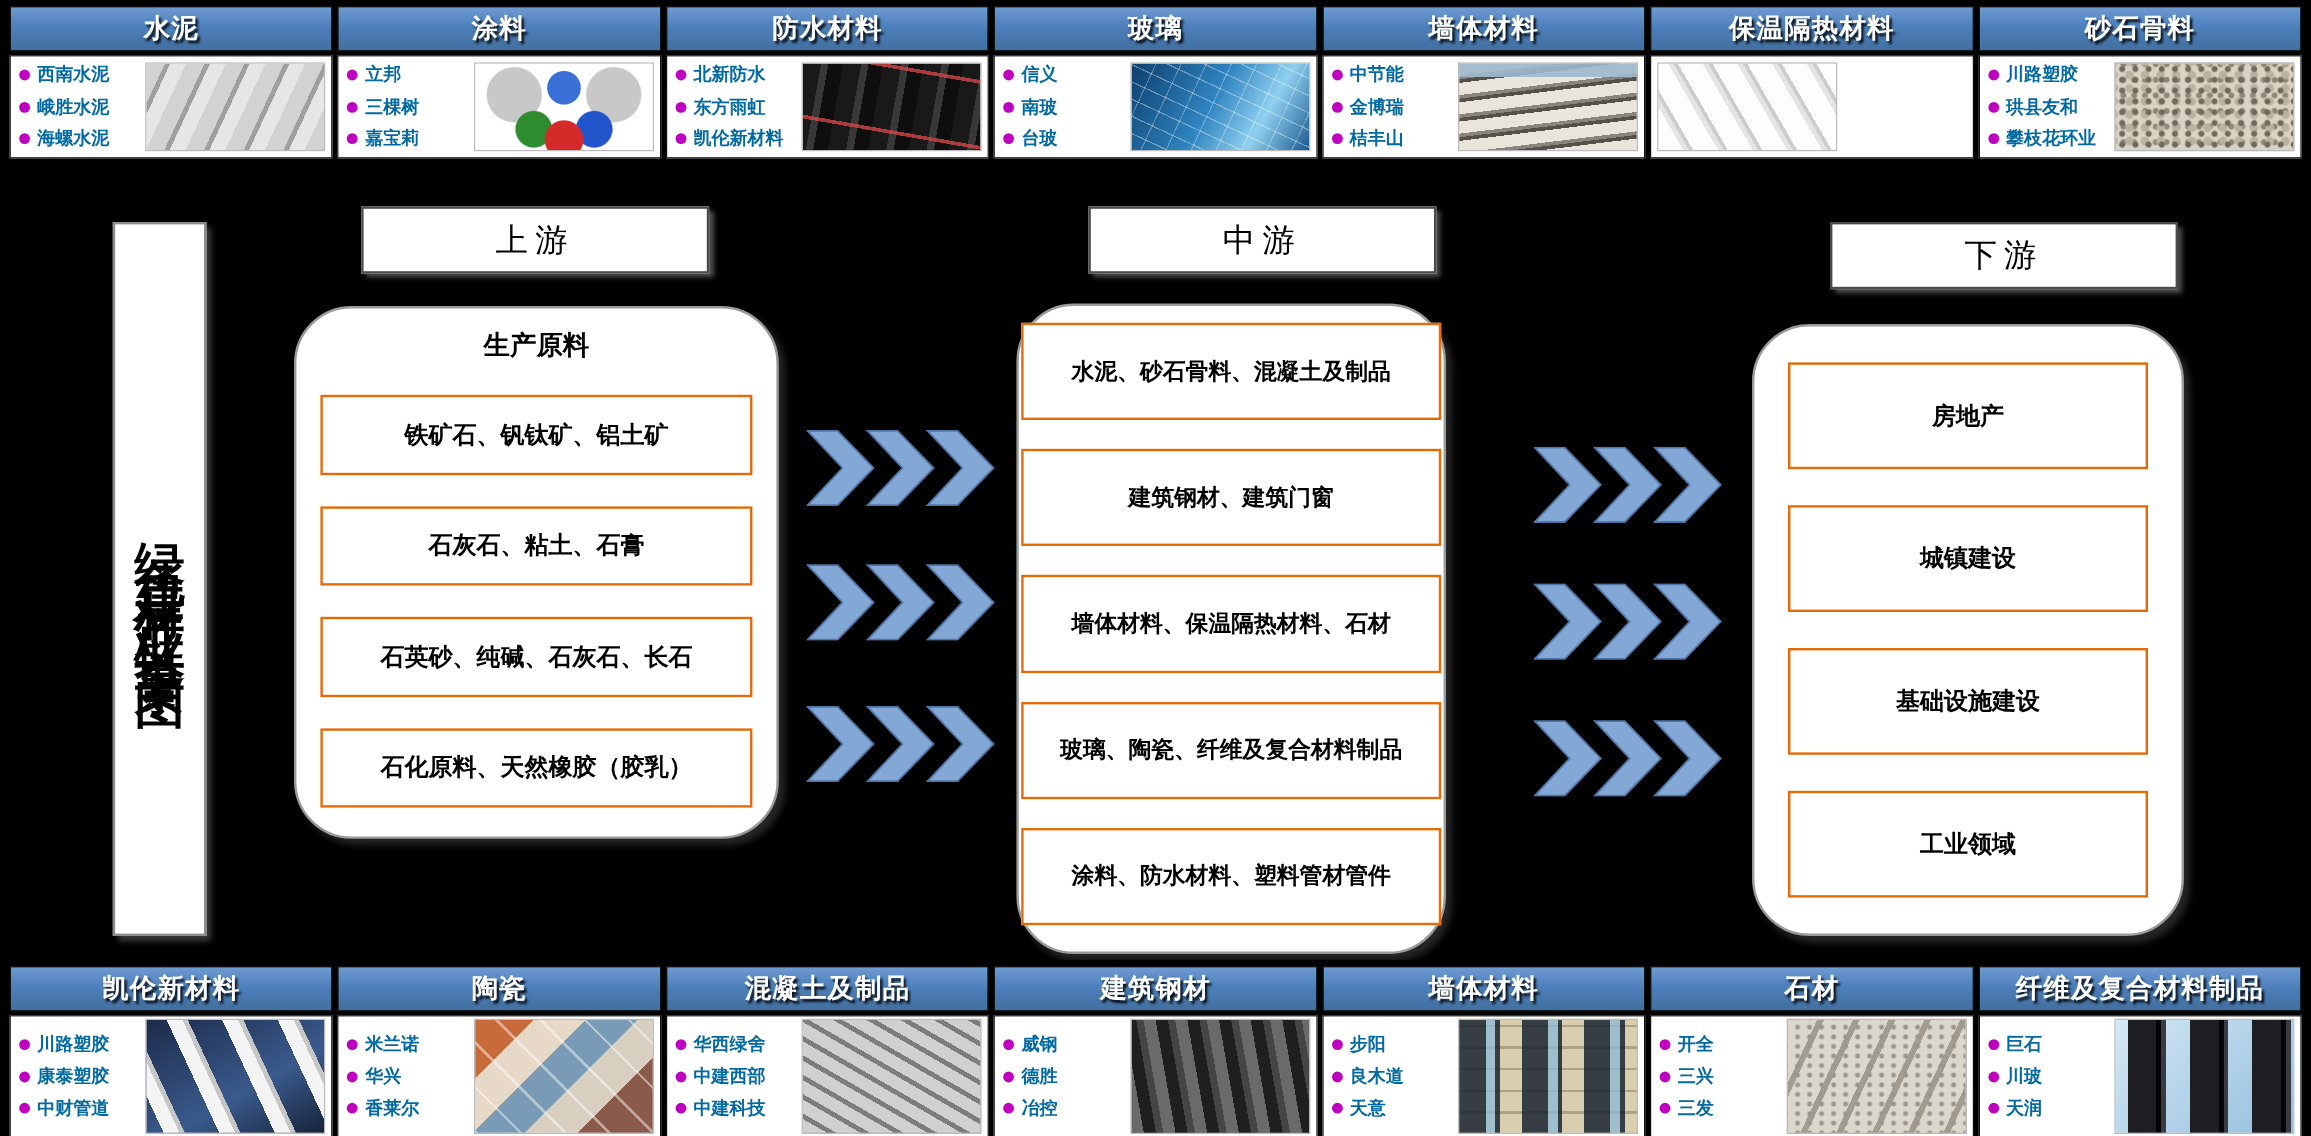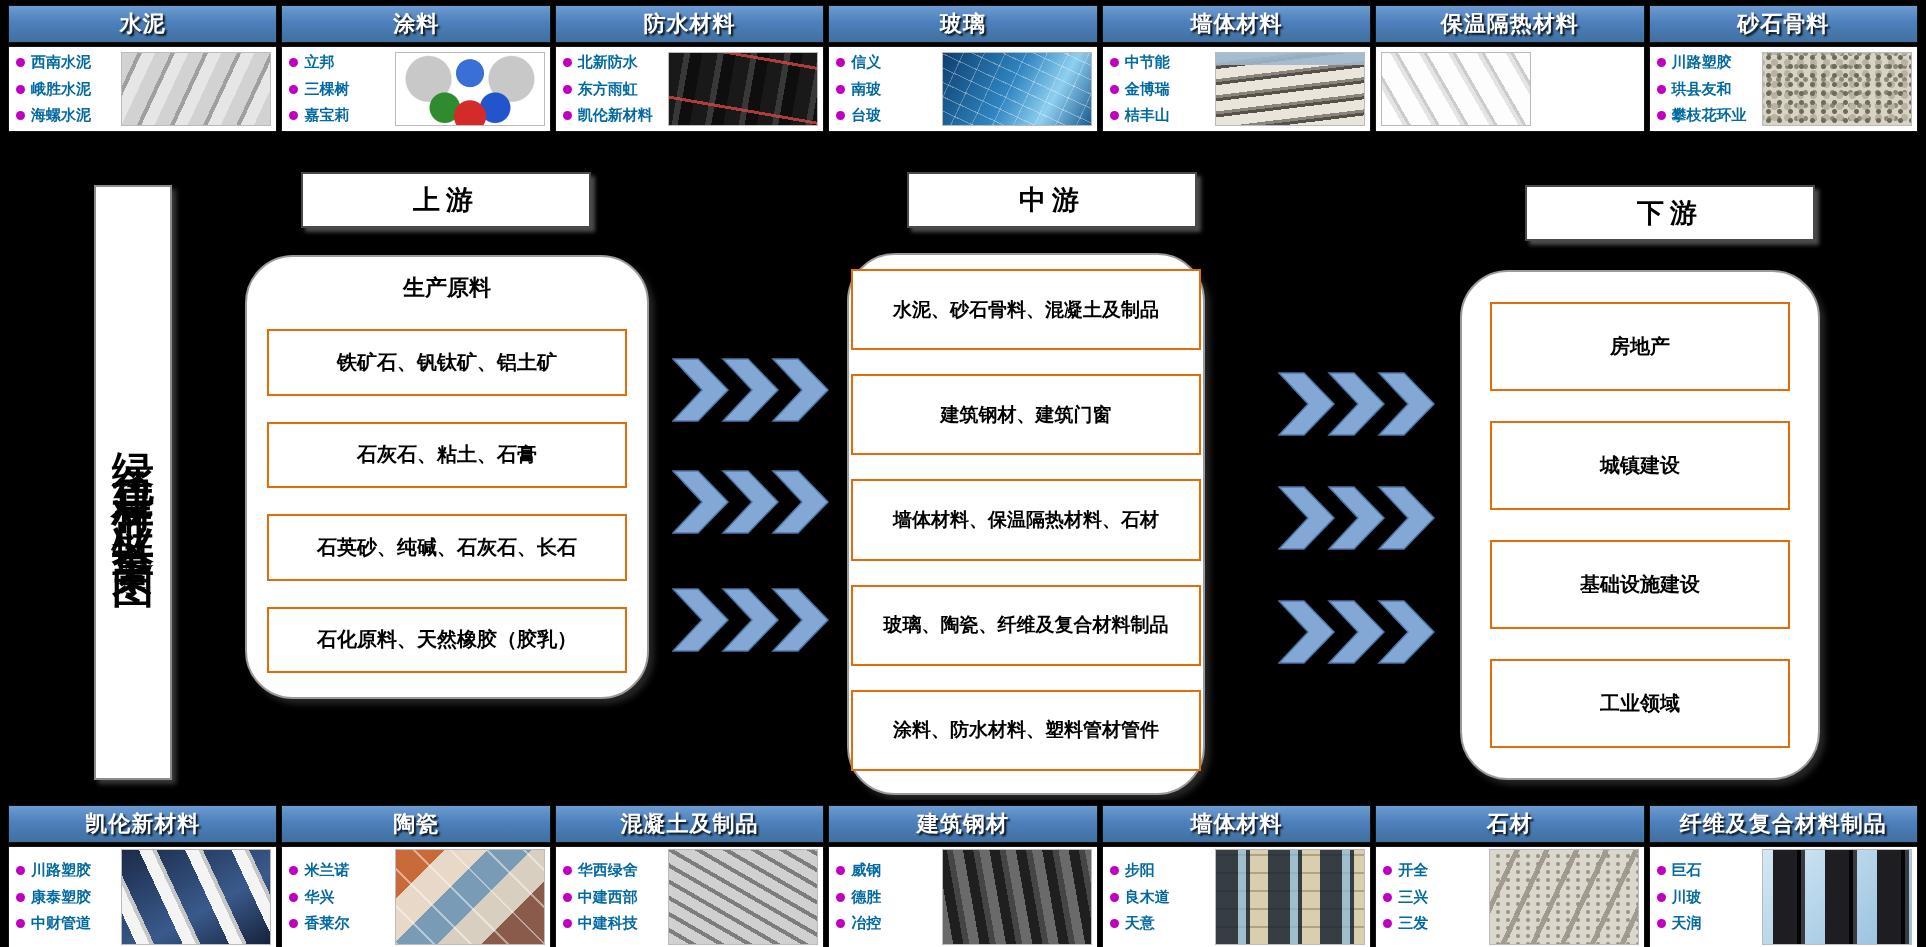--- a/index.html
+++ b/index.html
@@ -73,21 +73,21 @@
 
   
   .title-bar { position:absolute; left:94px; top:185px; width:78px; height:595px; background:#fff;
                border:2px solid #8c8c8c; box-shadow:4px 4px 5px rgba(130,130,130,.45); box-sizing:border-box;
                display:flex; align-items:center; justify-content:center; }
   .title-text { writing-mode:vertical-rl; text-orientation:upright; font-size:42px; font-weight:bold;
                 color:#000; letter-spacing:13px; line-height:1; }
 
   .stage-label { position:absolute; width:290px; height:56px; background:#fff; border:2px solid #4a4a4a;
                  box-shadow:4px 4px 4px rgba(140,140,140,.55); box-sizing:border-box; display:flex;
-                 align-items:center; justify-content:center; font-size:27px; font-weight:bold; letter-spacing:6px; color:#000; }
+                 align-items:center; justify-content:center; font-size:27px; font-weight:normal; letter-spacing:6px; color:#000; }
   #label-up   { left:301px;  top:172px; }
   #label-mid  { left:881px;  top:172px;margin-left:26px; }
   #label-down { left:1525px; top:185px; }
 
   .container { position:absolute; background:#fff; border:2px solid #9a9a9a; border-radius:48px;
                box-shadow:5px 5px 6px rgba(110,110,110,.35); box-sizing:border-box; display:flex; flex-direction:column; }
   #cont-up   { left:245px;  top:255px; width:404px; height:444px; padding:8px 20px 24px; gap:26px; }
   #cont-mid  { left:847px;  top:253px; width:358px; height:542px; padding:14px 2px 22px; gap:24px; }
   #cont-down { left:1460px; top:270px; width:360px; height:510px; padding:30px 28px; gap:30px; }
   .cont-title { text-align:center; font-size:22px; font-weight:bold; color:#000; padding:8px 0 0; flex:none; }

